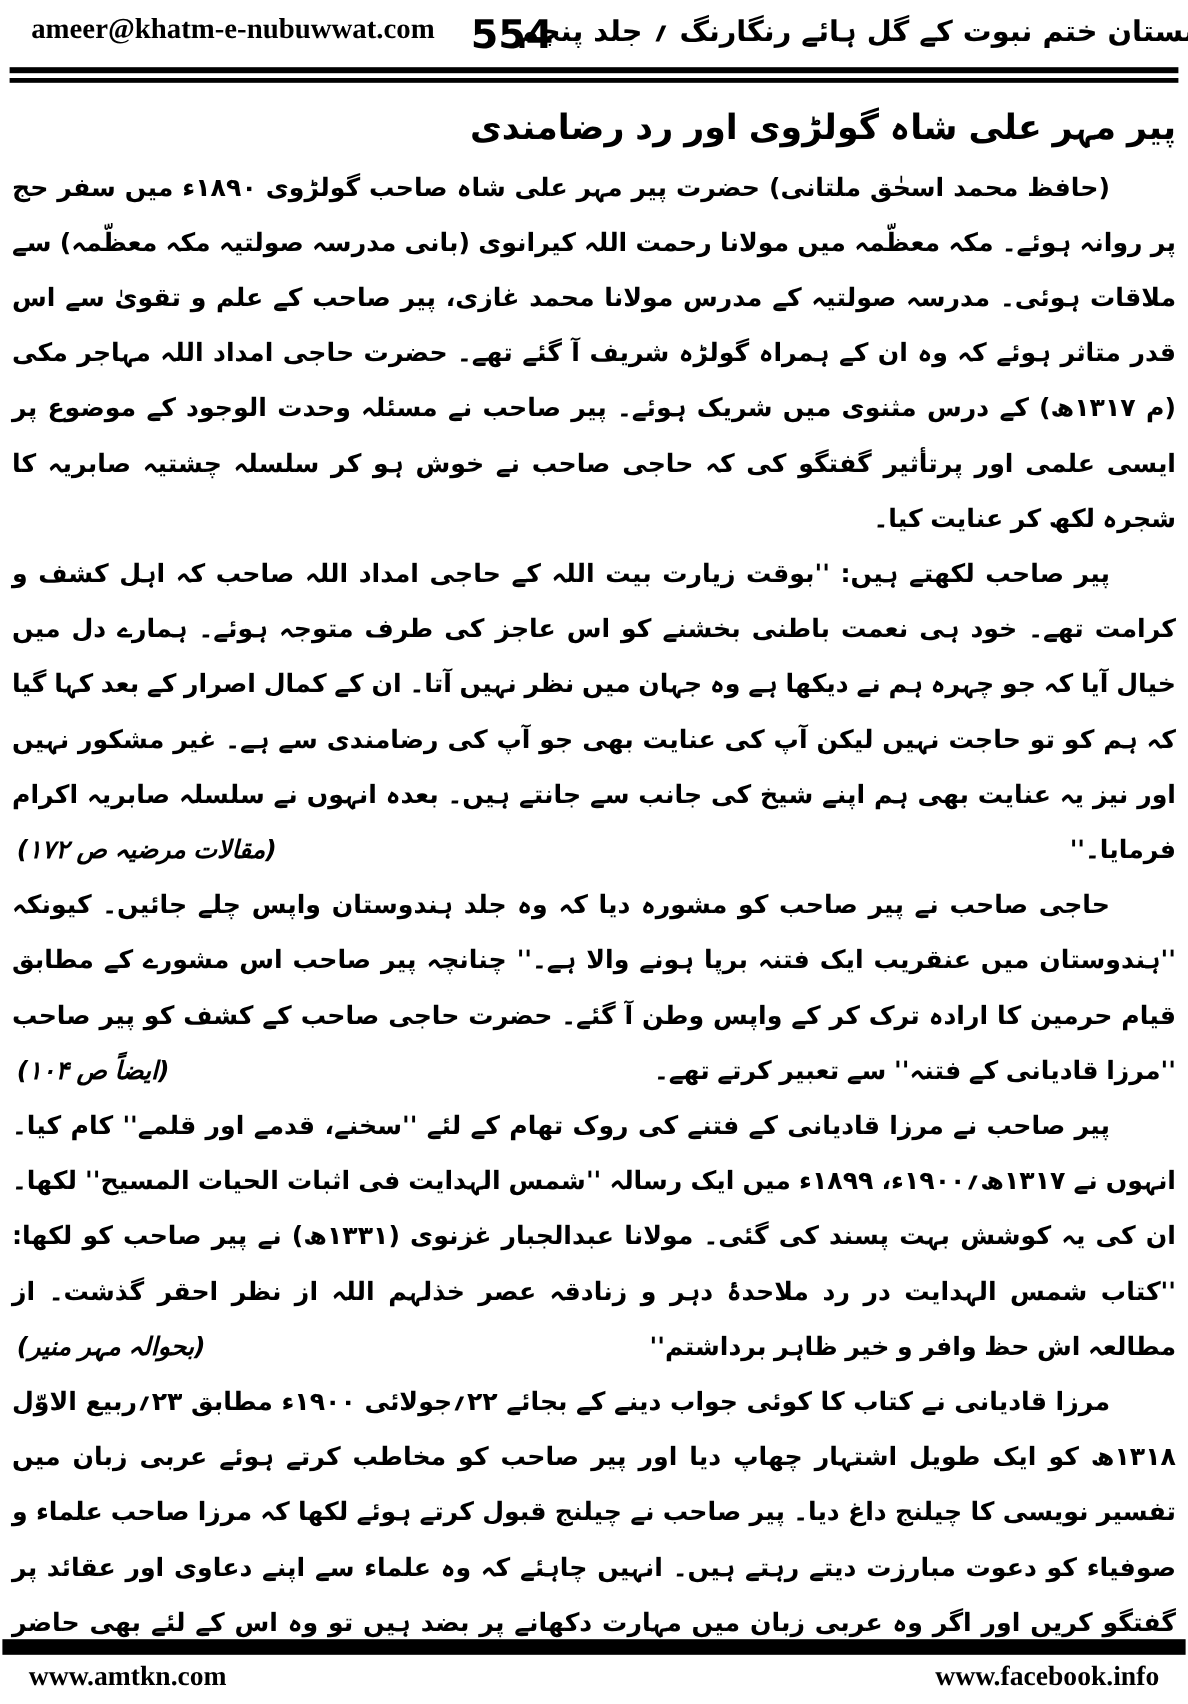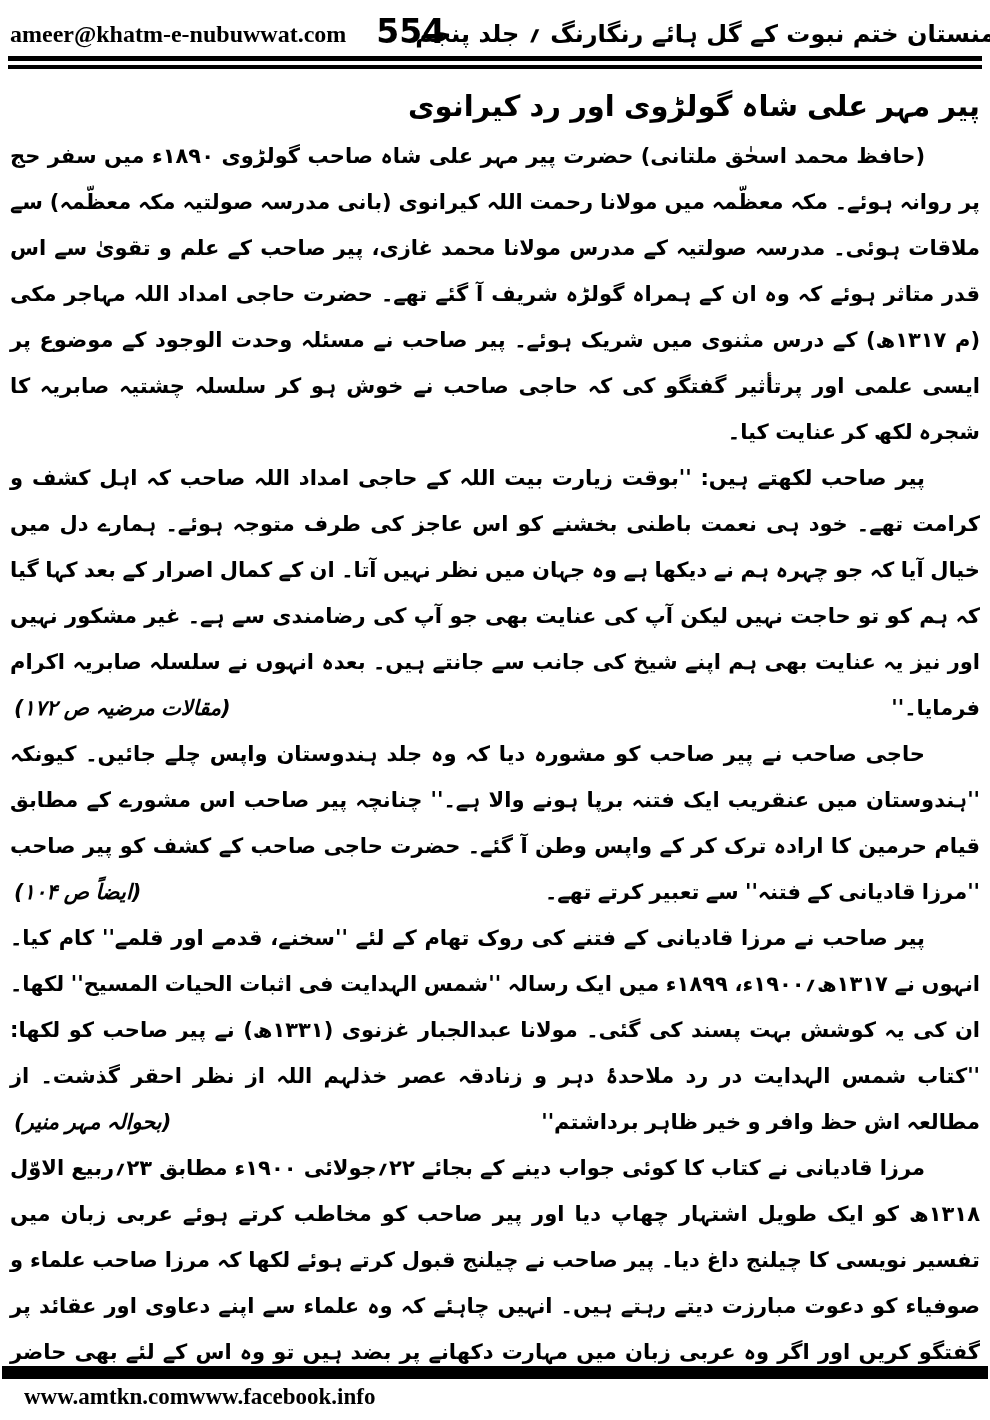--- a/index.html
+++ b/index.html
@@ -3,22 +3,22 @@
 <meta charset="utf-8">
 <style>
   html,body{margin:0;padding:0;background:#e8e8e8;}
   .page{
     width:990px;height:1420px;background:#ffffff;color:#000;
     position:relative;overflow:hidden;margin:0 auto;
     font-family:"DejaVu Sans",sans-serif;
   }
   
   .header{
-    display:flex;justify-content:space-between;align-items:flex-end;
-    padding:12px 10px 0 10px;height:48px;box-sizing:border-box;
+    display:flex;justify-content:space-between;
+    padding:12px 10px 0 26px;height:48px;box-sizing:border-box;
   }
   .header-email{
     font-family:"Liberation Serif",serif;font-weight:bold;font-size:24px;
     direction:ltr;white-space:nowrap;
   }
   .header-pagenum{
     font-size:33px;font-weight:bold;line-height:1;
     transform:translateX(30px);
   }
   .header-title{
@@ -44,42 +44,42 @@
   .section-heading{
     margin:0;text-indent:0;text-align:right;
     font-size:29px;line-height:54px;font-weight:bold;
   }
   
   .footer{
     position:absolute;left:0;right:0;bottom:0;background:#ffffff;
   }
   .footer-bar{height:13px;background:#000;margin:0 2px;}
   .footer-links{
-    display:flex;align-items:center;
+    display:flex;justify-content:space-between;align-items:center;
     padding:5px 24px 10px 24px;
     font-family:"Liberation Serif",serif;font-weight:bold;font-size:23px;
     direction:ltr;
   }
 </style>
 </head>
 <body>
 
 <div class="page">
 
   <div class="header">
     <span class="header-email">ameer@khatm-e-nubuwwat.com</span>
     <span class="header-pagenum">554</span>
     <span class="header-title">چمنستان ختم نبوت کے گل ہائے رنگارنگ ؍ جلد پنجم</span>
   </div>
   <div class="double-rule"></div>
 
   <div class="body-text">
 
 
-    <p class="section-heading">پیر مہر علی شاہ گولڑوی اور رد کیرانوی</p>
+    <p class="section-heading">پیر مہر علی شاہ گولڑوی اور رد رضامندی</p>
 
     <p class="para">(حافظ محمد اسحٰق ملتانی) حضرت پیر مہر علی شاہ صاحب گولڑوی ۱۸۹۰ء میں سفر حج پر روانہ ہوئے۔ مکہ معظّمہ میں مولانا رحمت اللہ کیرانوی (بانی مدرسہ صولتیہ مکہ معظّمہ) سے ملاقات ہوئی۔ مدرسہ صولتیہ کے مدرس مولانا محمد غازی، پیر صاحب کے علم و تقویٰ سے اس قدر متاثر ہوئے کہ وہ ان کے ہمراہ گولڑہ شریف آ گئے تھے۔ حضرت حاجی امداد اللہ مہاجر مکی (م ۱۳۱۷ھ) کے درس مثنوی میں شریک ہوئے۔ پیر صاحب نے مسئلہ وحدت الوجود کے موضوع پر ایسی علمی اور پرتأثیر گفتگو کی کہ حاجی صاحب نے خوش ہو کر سلسلہ چشتیہ صابریہ کا شجرہ لکھ کر عنایت کیا۔</p>
 
     <p class="para with-cite">
       <span>پیر صاحب لکھتے ہیں: ''بوقت زیارت بیت اللہ کے حاجی امداد اللہ صاحب کہ اہل کشف و کرامت تھے۔ خود ہی نعمت باطنی بخشنے کو اس عاجز کی طرف متوجہ ہوئے۔ ہمارے دل میں خیال آیا کہ جو چہرہ ہم نے دیکھا ہے وہ جہان میں نظر نہیں آتا۔ ان کے کمال اصرار کے بعد کہا گیا کہ ہم کو تو حاجت نہیں لیکن آپ کی عنایت بھی جو آپ کی رضامندی سے ہے۔ غیر مشکور نہیں اور نیز یہ عنایت بھی ہم اپنے شیخ کی جانب سے جانتے ہیں۔ بعدہ انہوں نے سلسلہ صابریہ اکرام فرمایا۔''</span>
       <span class="cite">(مقالات مرضیہ ص ۱۷۲)</span>
     </p>
 
     <p class="para with-cite">
       <span>حاجی صاحب نے پیر صاحب کو مشورہ دیا کہ وہ جلد ہندوستان واپس چلے جائیں۔ کیونکہ ''ہندوستان میں عنقریب ایک فتنہ برپا ہونے والا ہے۔'' چنانچہ پیر صاحب اس مشورے کے مطابق قیام حرمین کا ارادہ ترک کر کے واپس وطن آ گئے۔ حضرت حاجی صاحب کے کشف کو پیر صاحب ''مرزا قادیانی کے فتنہ'' سے تعبیر کرتے تھے۔</span>

